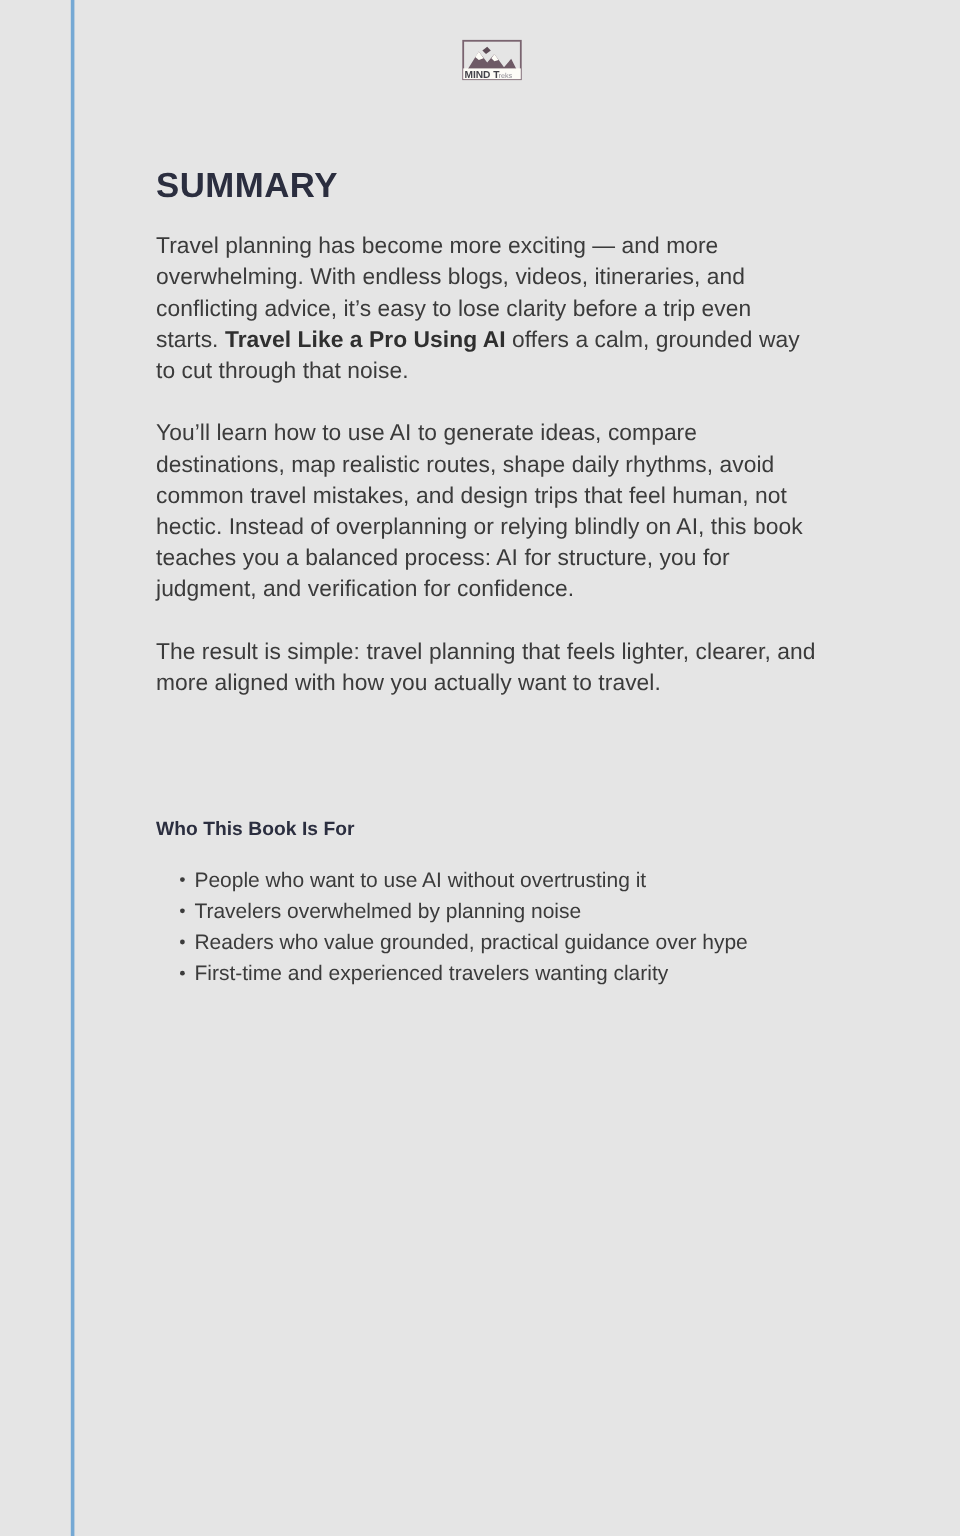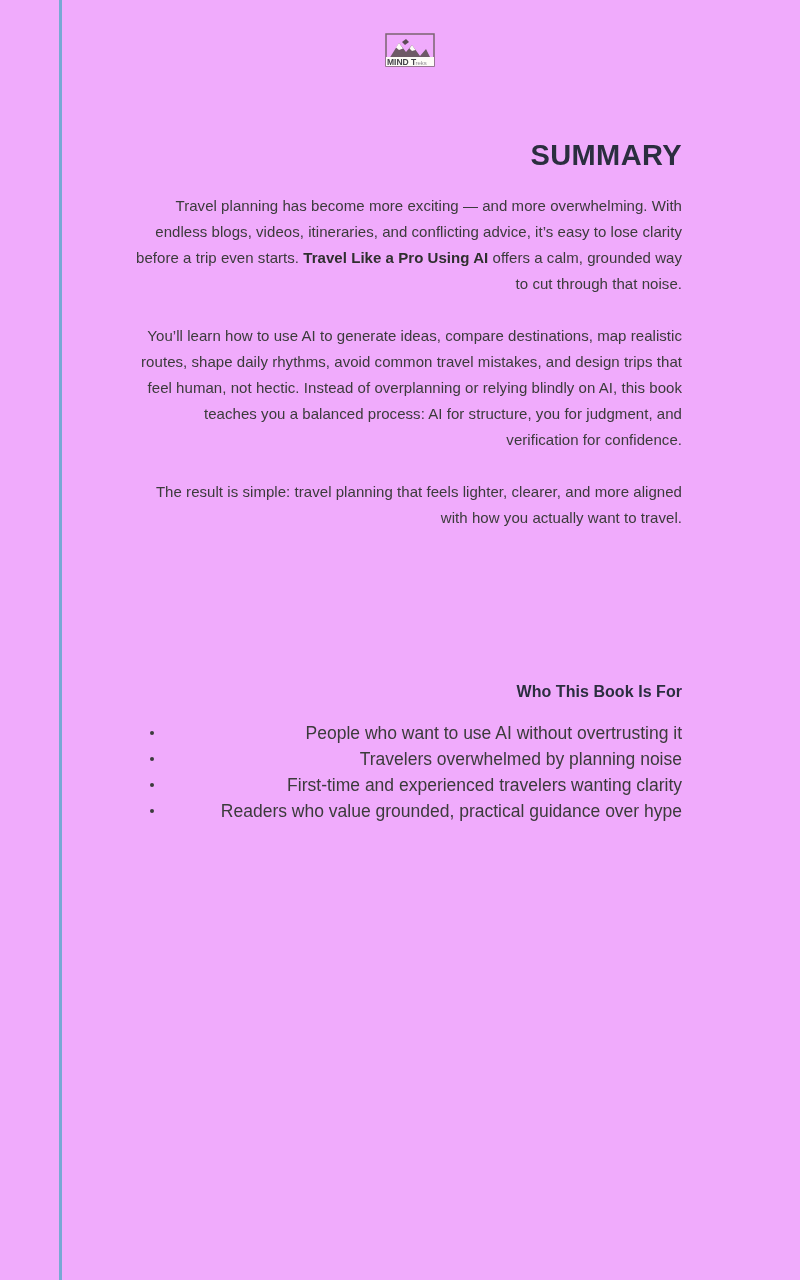--- a/index.html
+++ b/index.html
@@ -13,23 +13,22 @@
     font-family: "Liberation Sans", sans-serif;
     overflow: hidden;
     position: relative;
   }
 
   
   .page {
     position: relative;
     width: 800px;
     height: 1280px;
-    background: #f0abfc;
+    background: #e5e5e5;
     box-sizing: border-box;
-    text-align: right;
   }
 
   .accent-rule {
     position: absolute;
     left: 59px;
     top: 0;
     width: 3px;
     height: 1280px;
     background: #76a9d4;
   }
@@ -74,21 +73,21 @@
   .summary-title {
     font-size: 29px;
     font-weight: 700;
     letter-spacing: 0.4px;
     color: #2b2e3f;
     margin: 0 0 20px 0;
     line-height: 1.2;
   }
 
   .para {
-    font-size: 15px;
+    font-size: 19px;
     line-height: 26px;
     color: #3b3b3b;
     margin: 0 0 26px 0;
     letter-spacing: 0.05px;
   }
   .para:last-child { margin-bottom: 0; }
 
   .para b {
     font-weight: 700;
     color: #2f2f2f;
@@ -166,18 +165,18 @@
     <p class="para">You’ll learn how to use AI to generate ideas, compare destinations, map realistic routes, shape daily rhythms, avoid common travel mistakes, and design trips that feel human, not hectic. Instead of overplanning or relying blindly on AI, this book teaches you a balanced process: AI for structure, you for judgment, and verification for confidence.</p>
 
     <p class="para">The result is simple: travel planning that feels lighter, clearer, and more aligned with how you actually want to travel.</p>
   </div>
 
   <div class="section-two">
     <h2 class="section-title">Who This Book Is For</h2>
     <ul class="bullets">
       <li>People who want to use AI without overtrusting it</li>
       <li>Travelers overwhelmed by planning noise</li>
+      <li>Readers who value grounded, practical guidance over hype</li>
       <li>First-time and experienced travelers wanting clarity</li>
-      <li>Readers who value grounded, practical guidance over hype</li>
     </ul>
   </div>
 
 </div>
 
 </body></html>

